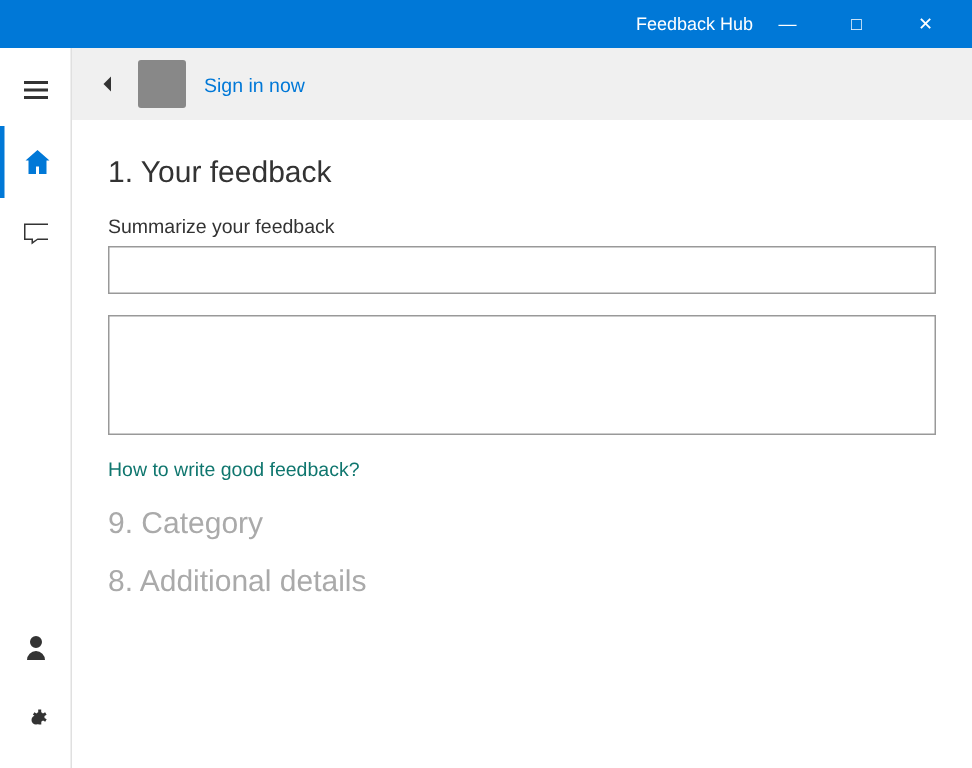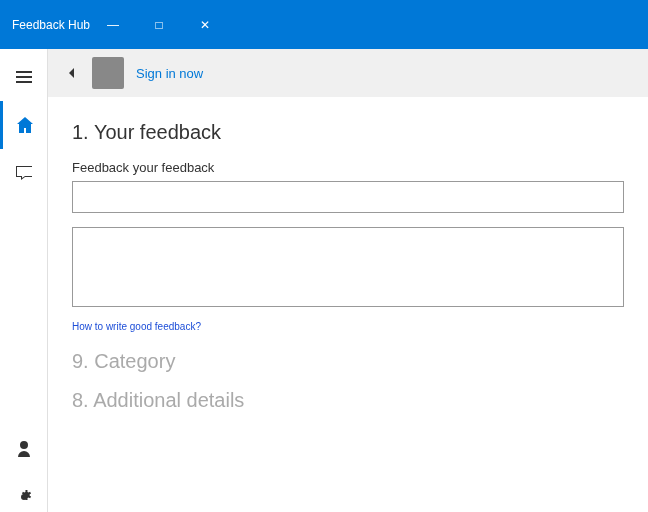--- a/index.html
+++ b/index.html
@@ -10,25 +10,25 @@
     }
 
     body {
       width: 648px;
       height: 512px;
       overflow: hidden;
       background: #fff;
     }
 
     .title-bar {
-      height: 49px;
+      height: 32px;
       background: #0078d7;
       display: flex;
       align-items: center;
-      justify-content: flex-start;
+      justify-content: flex-end;
       padding: 0 8px 0 12px;
       user-select: none;
     }
 
     .title-bar-title {
       color: #fff;
       font-size: 12px;
     }
 
     .title-bar-controls {
@@ -177,22 +177,22 @@
       border: 1px solid #999;
       padding: 6px 8px;
       font-size: 13px;
       outline: none;
       background: #fff;
       resize: none;
       margin-bottom: 10px;
     }
 
     .help-link {
-      color: #1d4ed8;
-      font-size: 10px;
+      color: #0f766e;
+      font-size: 13px;
       cursor: pointer;
       text-decoration: none;
       display: block;
       margin-bottom: 18px;
     }
 
     .next-btn {
       background: #e0e0e0;
       border: none;
       padding: 6px 20px;
@@ -263,21 +263,21 @@
       </button>
       <div class="avatar-placeholder"></div>
       <a class="sign-in-link">Sign in now</a>
     </div>
 
     <div class="feedback-content">
 
       
       <h2 class="section-title">1. Your feedback</h2>
 
-      <div class="field-label">Feedback your feedback</div>
+      <div class="field-label">Summarize your feedback</div>
       <input type="text" class="text-input" style="">
 
       <textarea class="textarea-input" style=""></textarea>
 
       <a class="help-link">How to write good feedback?</a>
 
 
       
       <div class="divider-section">
         <h2 class="section-title-disabled">9. Category</h2>

